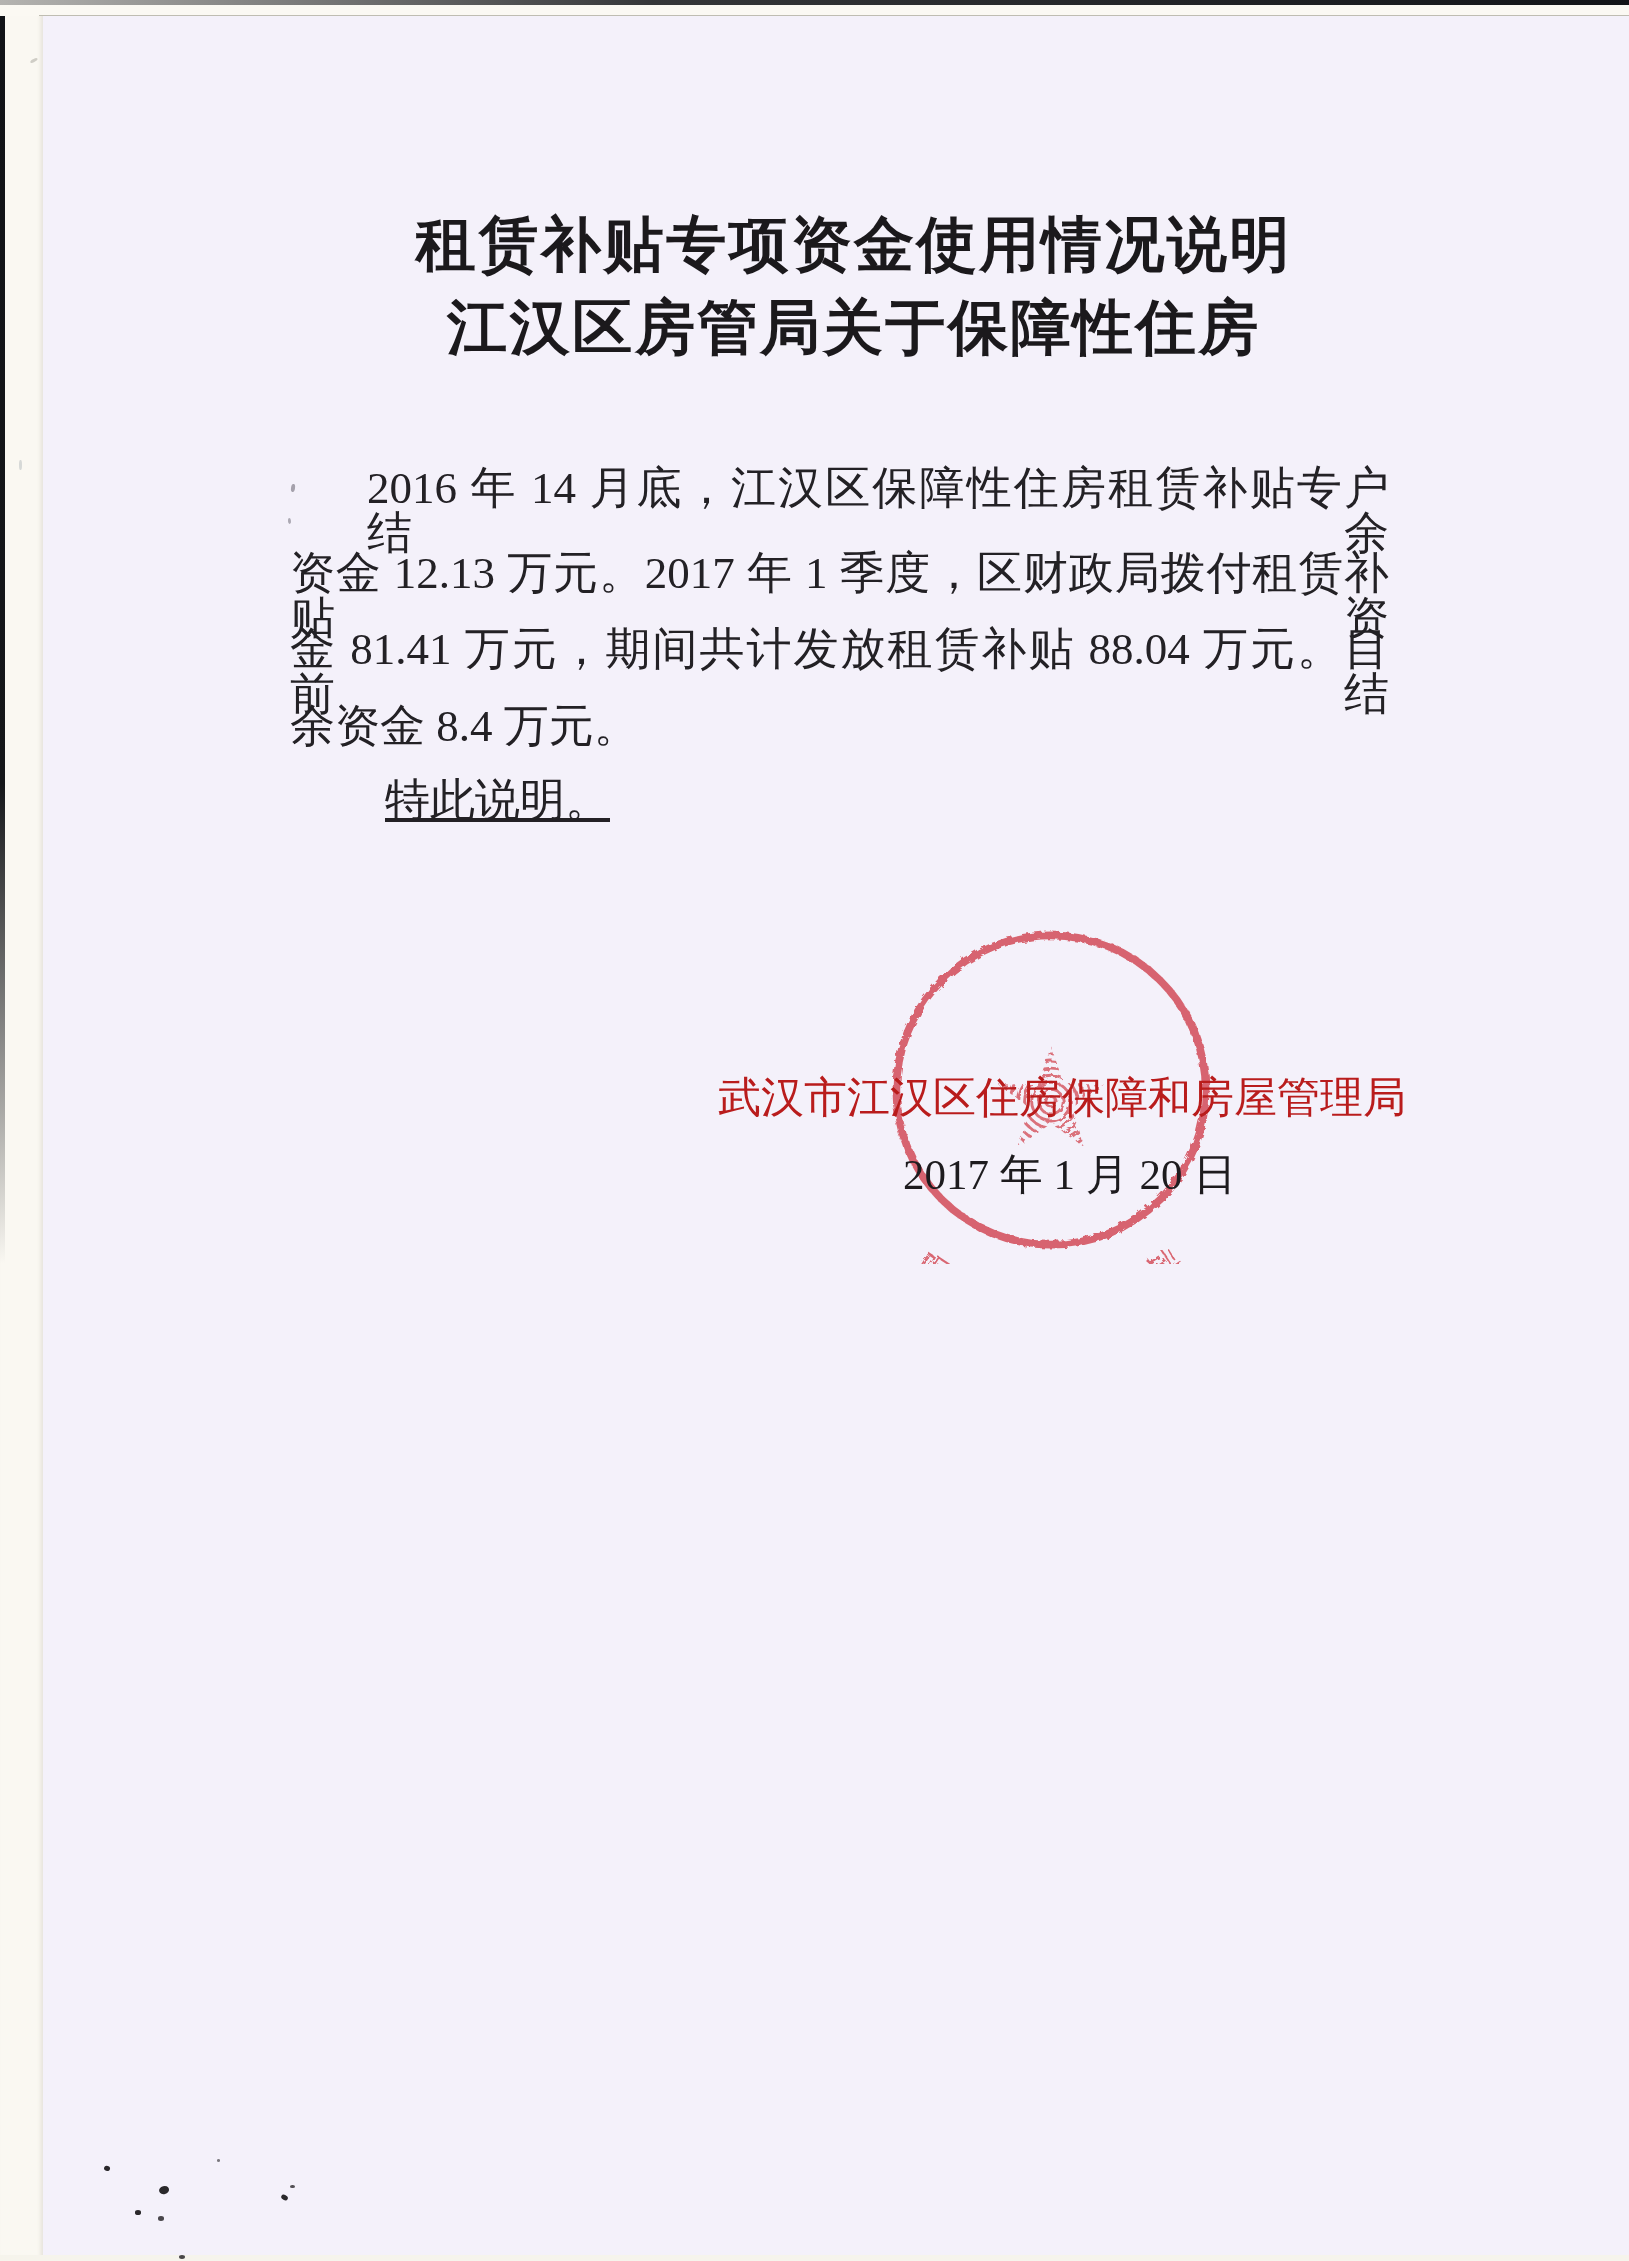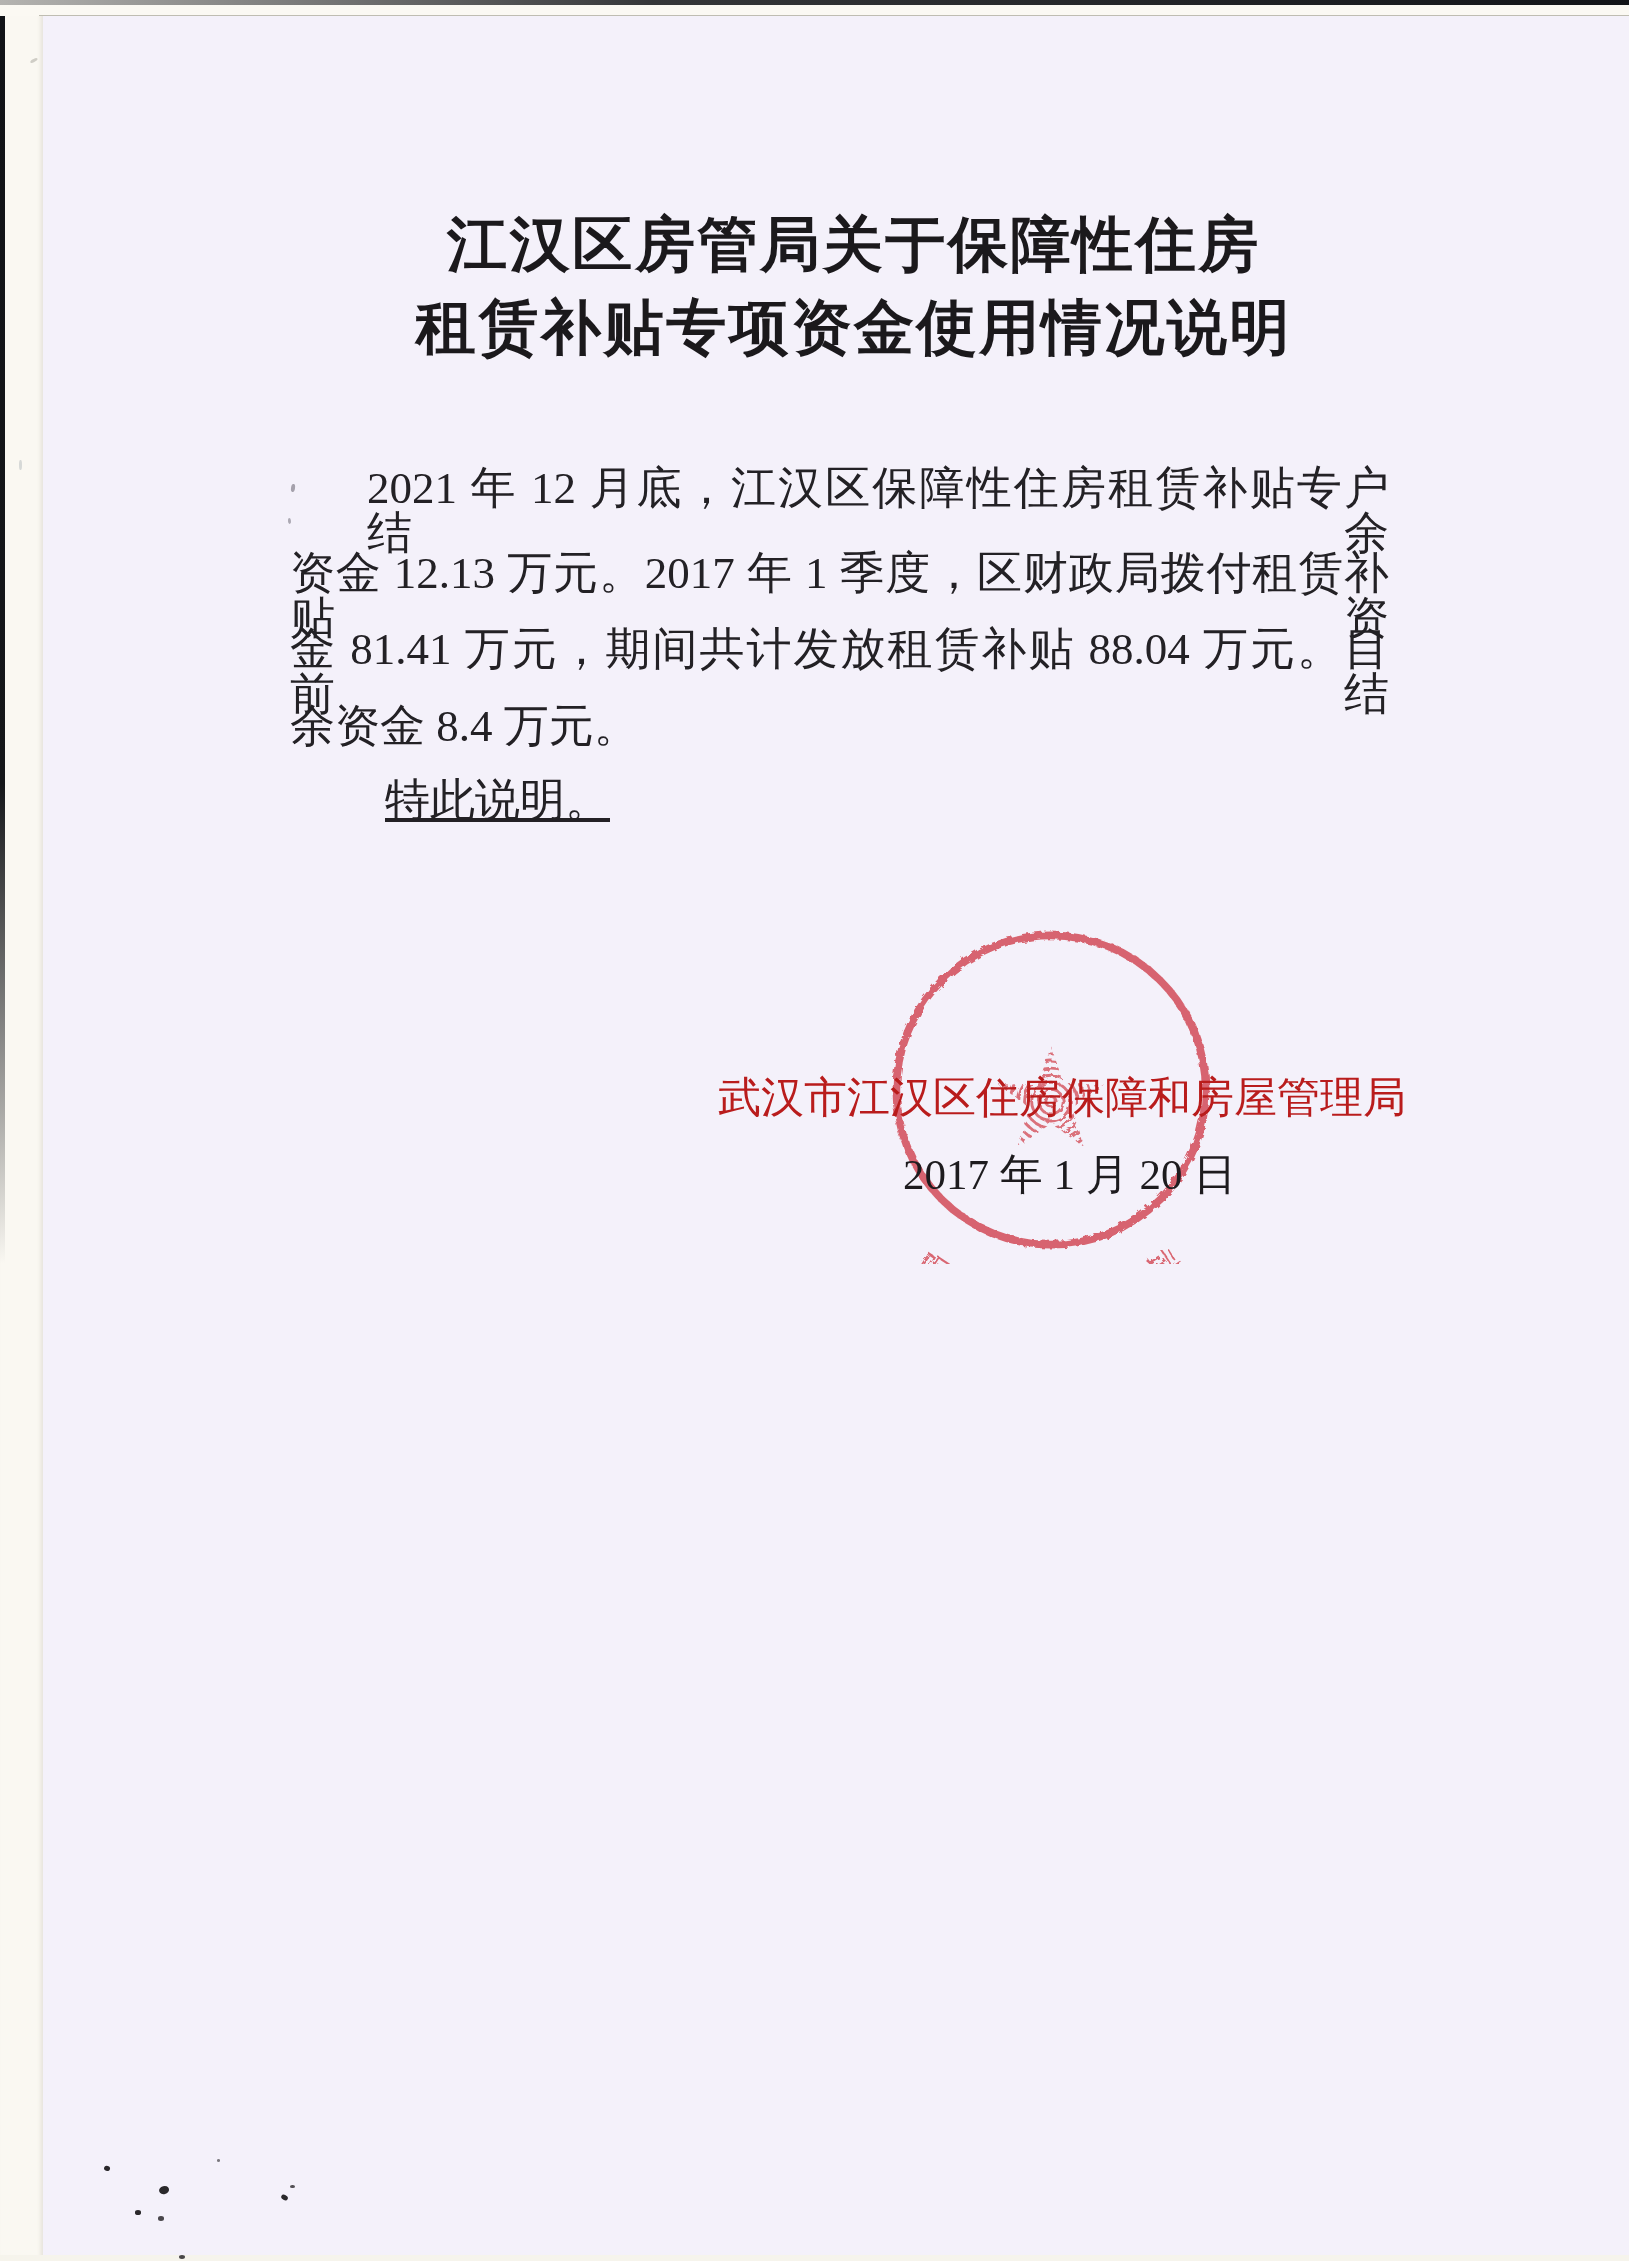--- a/index.html
+++ b/index.html
@@ -111,25 +111,25 @@
         <circle cx="270" cy="288" r="41"></circle>
         <circle cx="270" cy="288" r="52"></circle>
         <circle cx="270" cy="288" r="63"></circle>
         <circle cx="270" cy="288" r="74"></circle>
         <circle cx="270" cy="288" r="85"></circle>
       </g>
     </g>
   </svg>
 
   <div class="doc-title">
+    <div>租赁补贴专项资金使用情况说明</div>
     <div>江汉区房管局关于保障性住房</div>
-    <div>租赁补贴专项资金使用情况说明</div>
   </div>
 
-  <div class="body-line just indent1" style="top:466px">2021 年 12 月底，江汉区保障性住房租赁补贴专户结余</div>
+  <div class="body-line just indent1" style="top:466px">2016 年 14 月底，江汉区保障性住房租赁补贴专户结余</div>
   <div class="body-line just" style="top:551px">资金 12.13 万元。2017 年 1 季度，区财政局拨付租赁补贴资</div>
   <div class="body-line just" style="top:627px">金 81.41 万元，期间共计发放租赁补贴 88.04 万元。目前结</div>
   <div class="body-line" style="top:704px">余资金 8.4 万元。</div>
   <div class="body-line indent5" style="top:778px">特此说明。</div>
 
   <div class="sig-line">武汉市江汉区住房保障和房屋管理局</div>
   <div class="date-line">2017 年 1 月 20 日</div>
 
   <div class="speck" style="left:104px;top:2166px;width:6.4px;height:5.2px;transform:rotate(20deg)"></div>
   <div class="speck" style="left:159px;top:2186px;width:10.3px;height:7.7px;transform:rotate(-15deg)"></div>

